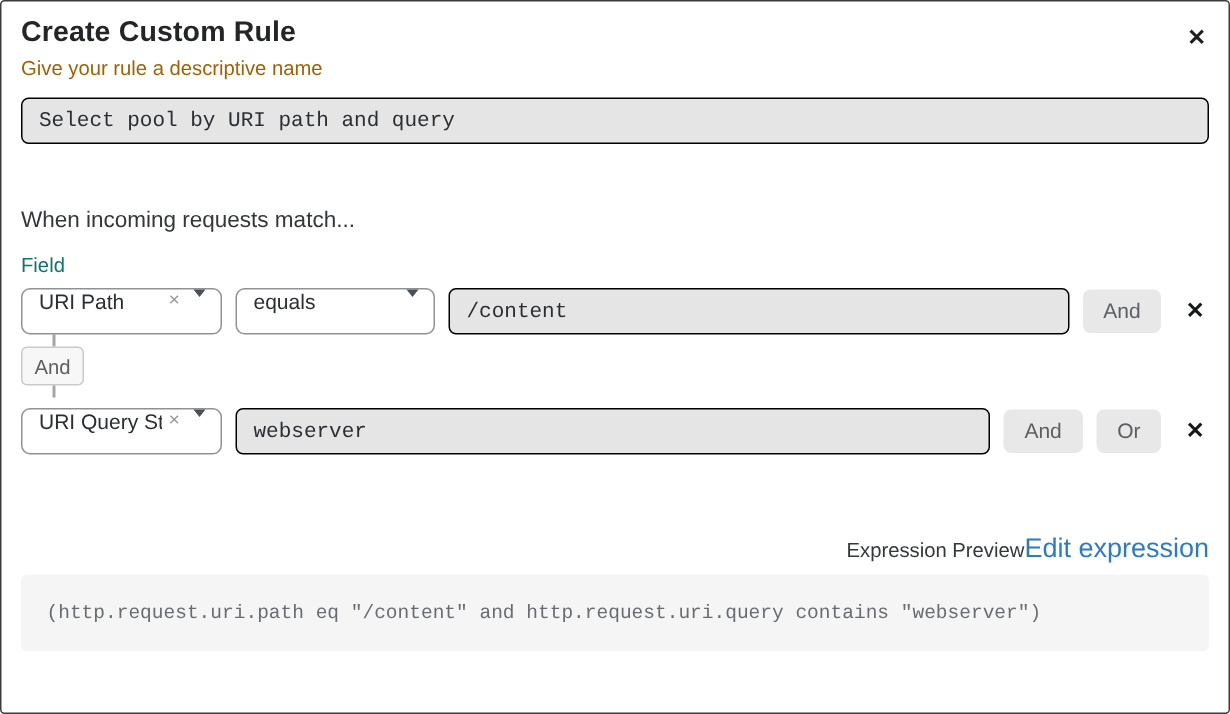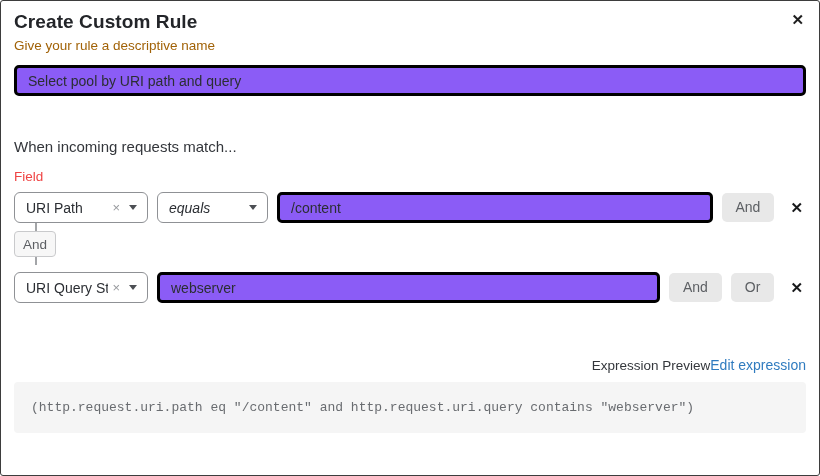--- a/index.html
+++ b/index.html
@@ -19,21 +19,21 @@
     border-radius: 3px;
     background: #fff;
     padding: 0 13px;
     overflow: hidden;
   }
   
   .title-row {
     margin-top: 9px;
     display: flex;
     justify-content: space-between;
-    align-items: flex-start;
+    align-items: flex-end;
   }
   .dialog-title {
     margin: 0;
     font-size: 19px;
     font-weight: 700;
     color: #232529;
     line-height: 23px;
     letter-spacing: 0.1px;
   }
   .close-btn {
@@ -56,80 +56,80 @@
   }
   .rule-hint {
     margin-top: 5px;
     font-size: 13.5px;
     color: #a16207;
     line-height: 16px;
   }
   .text-input {
     box-sizing: border-box;
     height: 31px;
-    border: 3px solid #000000;
+    border: 1px solid #000000;
     border-radius: 5px;
     padding: 0 11px;
-    font-family: Liberation Sans, sans-serif;
+    font-family: Liberation Mono, monospace;
     font-size: 14px;
     color: #2b2e33;
-    background: #8b5cf6;
+    background: #e5e5e5;
     outline: none;
   }
   .rule-input {
     margin-top: 11px;
     width: 100%;
     display: block;
   }
   
   .match-heading {
     margin: 42px 0 0 0;
     font-size: 15px;
     font-weight: 400;
     color: #33363b;
     line-height: 17px;
   }
   .labels-row {
     margin-top: 14px;
     display: flex;
     gap: 9px;
     font-size: 13.5px;
-    color: #ef4444;
+    color: #0f766e;
     line-height: 16px;
   }
   .labels-row .col-field { width: 134px; }
   .labels-row .col-op    { width: 133px; }
   .labels-row .col-value { flex: 1; }
   .cond-row {
     margin-top: 7px;
     display: flex;
     align-items: center;
     gap: 9px;
     height: 31px;
   }
   .select {
     box-sizing: border-box;
     height: 31px;
     border: 1px solid #8f9195;
     border-radius: 6px;
     background: #fff;
     display: flex;
-    align-items: center;
+    align-items: flex-start;
     padding: 0 10px 0 11px;
     font-size: 14px;
     color: #2b2e33;
     cursor: pointer;
   }
   .select .sel-text {
     flex: 1;
     white-space: nowrap;
     overflow: hidden;
   }
   .select.field-select { width: 134px; }
-  .select.op-select    { width: 111px; font-style: italic; }
+  .select.op-select    { width: 133px; }
   .clear-x {
     font-size: 13px;
     color: #97999d;
     margin: 0 2px 0 4px;
     line-height: 13px;
   }
   .caret {
     width: 0;
     height: 0;
     border-left: 4.5px solid transparent;
@@ -190,21 +190,21 @@
     display: flex;
     justify-content: flex-end;
     align-items: baseline;
   }
   .preview-label {
     font-size: 13.5px;
     color: #34373c;
     line-height: 16px;
   }
   .edit-link {
-    font-size: 14px;
+    font-size: 18px;
     color: #2f7bbf;
     text-decoration: none;
     cursor: pointer;
     line-height: 16px;
   }
   .code-block {
     box-sizing: border-box;
     margin-top: 8px;
     background: #f5f5f5;
     border-radius: 4px;

